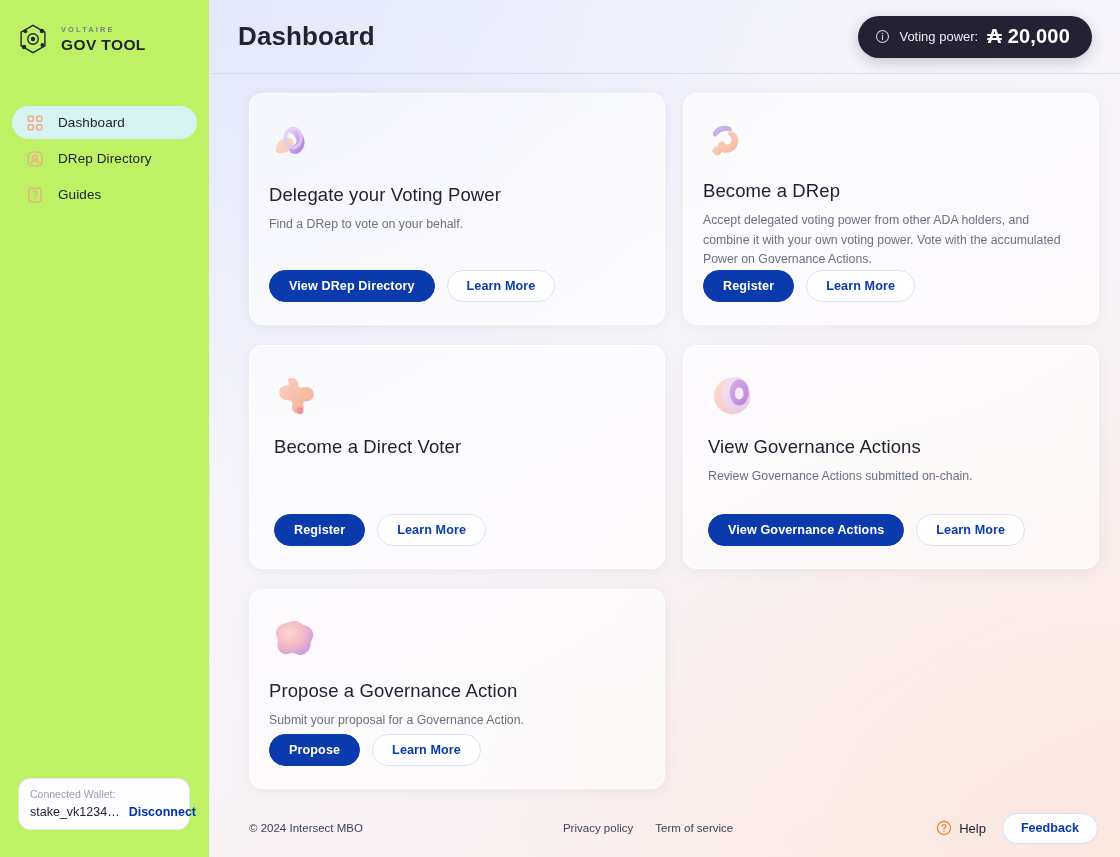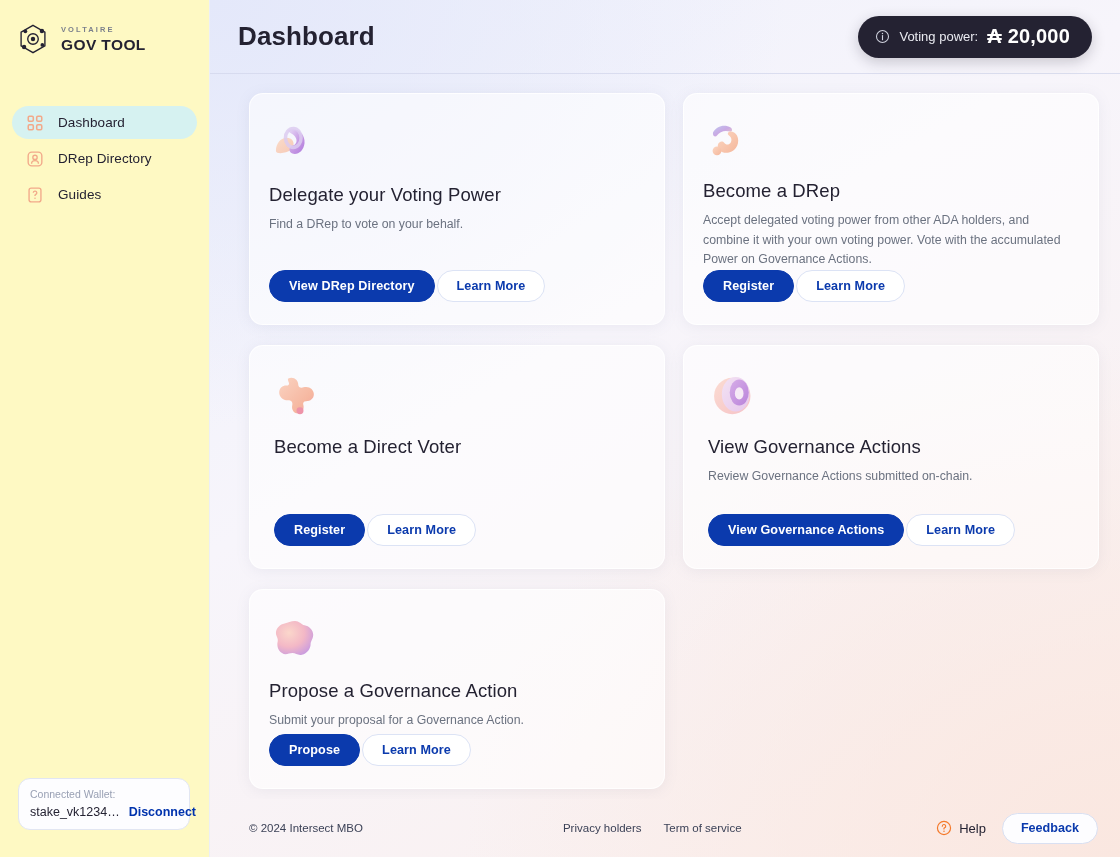--- a/index.html
+++ b/index.html
@@ -11,21 +11,21 @@
   }
   .app {
     position: relative;
     width: 1120px; height: 857px;
     display: flex;
   }
 
   
   .sidebar {
     width: 210px; height: 857px;
-    background: #fef9c3;
+    background: #bef264;
     border-right: 1px solid #EDEFF5;
     display: flex; flex-direction: column;
     flex: 0 0 210px;
     position: relative;
   }
   .logo-row {
     display: flex; align-items: center; gap: 11px;
     padding: 20px 0 0 16px;
     height: 58px;
   }
@@ -129,21 +129,21 @@
   .card-title {
     font-size: 18.5px; color: #242232; letter-spacing: 0.1px;
     margin-bottom: 9px;
   }
   .card-desc {
     font-size: 12.3px; color: #6B7280; line-height: 1.6;
     max-width: 370px;
   }
   .card-desc b { color: #3A3A4A; font-weight: 700; }
   .card-actions {
-    display: flex; gap: 2px; align-items: center;
+    display: flex; gap: 12px; align-items: center;
     margin-top: auto;
   }
   .btn {
     border-radius: 100px; height: 32px;
     display: inline-flex; align-items: center; justify-content: center;
     font-size: 12.6px; font-weight: 700; cursor: pointer;
     letter-spacing: 0.1px; white-space: nowrap;
   }
   .btn-primary {
     background: #0B3AAD; color: #fff; padding: 0 19px;
@@ -382,21 +382,21 @@
             <button class="btn btn-ghost">Learn More</button>
           </div>
         </div>
 
       </div>
     </div>
 
     <footer class="footer">
       <span class="foot-copy">© 2024 Intersect MBO</span>
       <div class="foot-links">
-        <span class="foot-link">Privacy holders</span>
+        <span class="foot-link">Privacy policy</span>
         <span class="foot-link">Term of service</span>
       </div>
       <div class="foot-right">
         <div class="help-item">
           <svg width="16" height="16" viewBox="0 0 20 20">
             <circle cx="10" cy="10" r="8.2" fill="none" stroke="#F4792B" stroke-width="1.5"></circle>
             <path d="M7.9 7.7a2.1 2.1 0 1 1 2.8 2c-.55.22-.75.65-.75 1.2v.35" fill="none" stroke="#F4792B" stroke-width="1.5" stroke-linecap="round"></path>
             <circle cx="10" cy="14" r="0.95" fill="#F4792B"></circle>
           </svg>
           <span class="help-text">Help</span>

